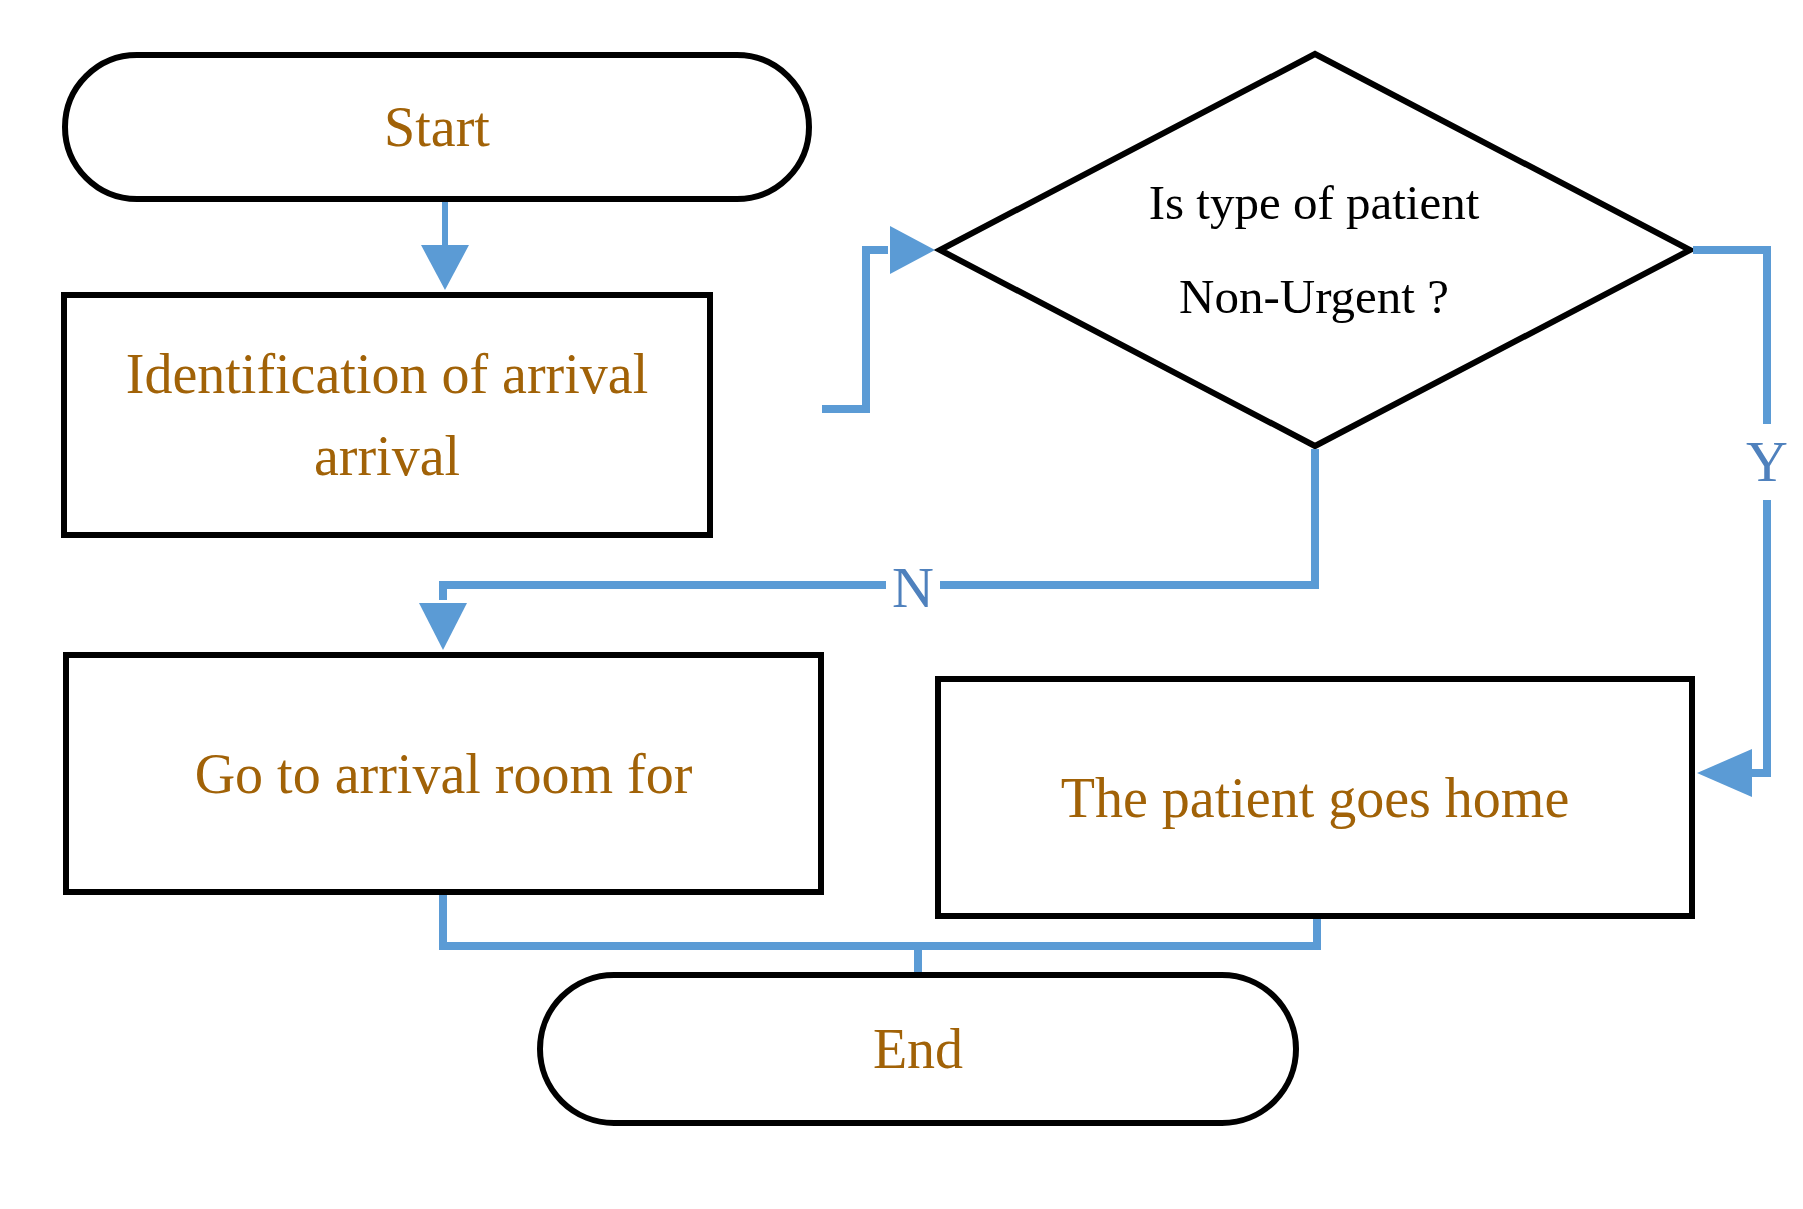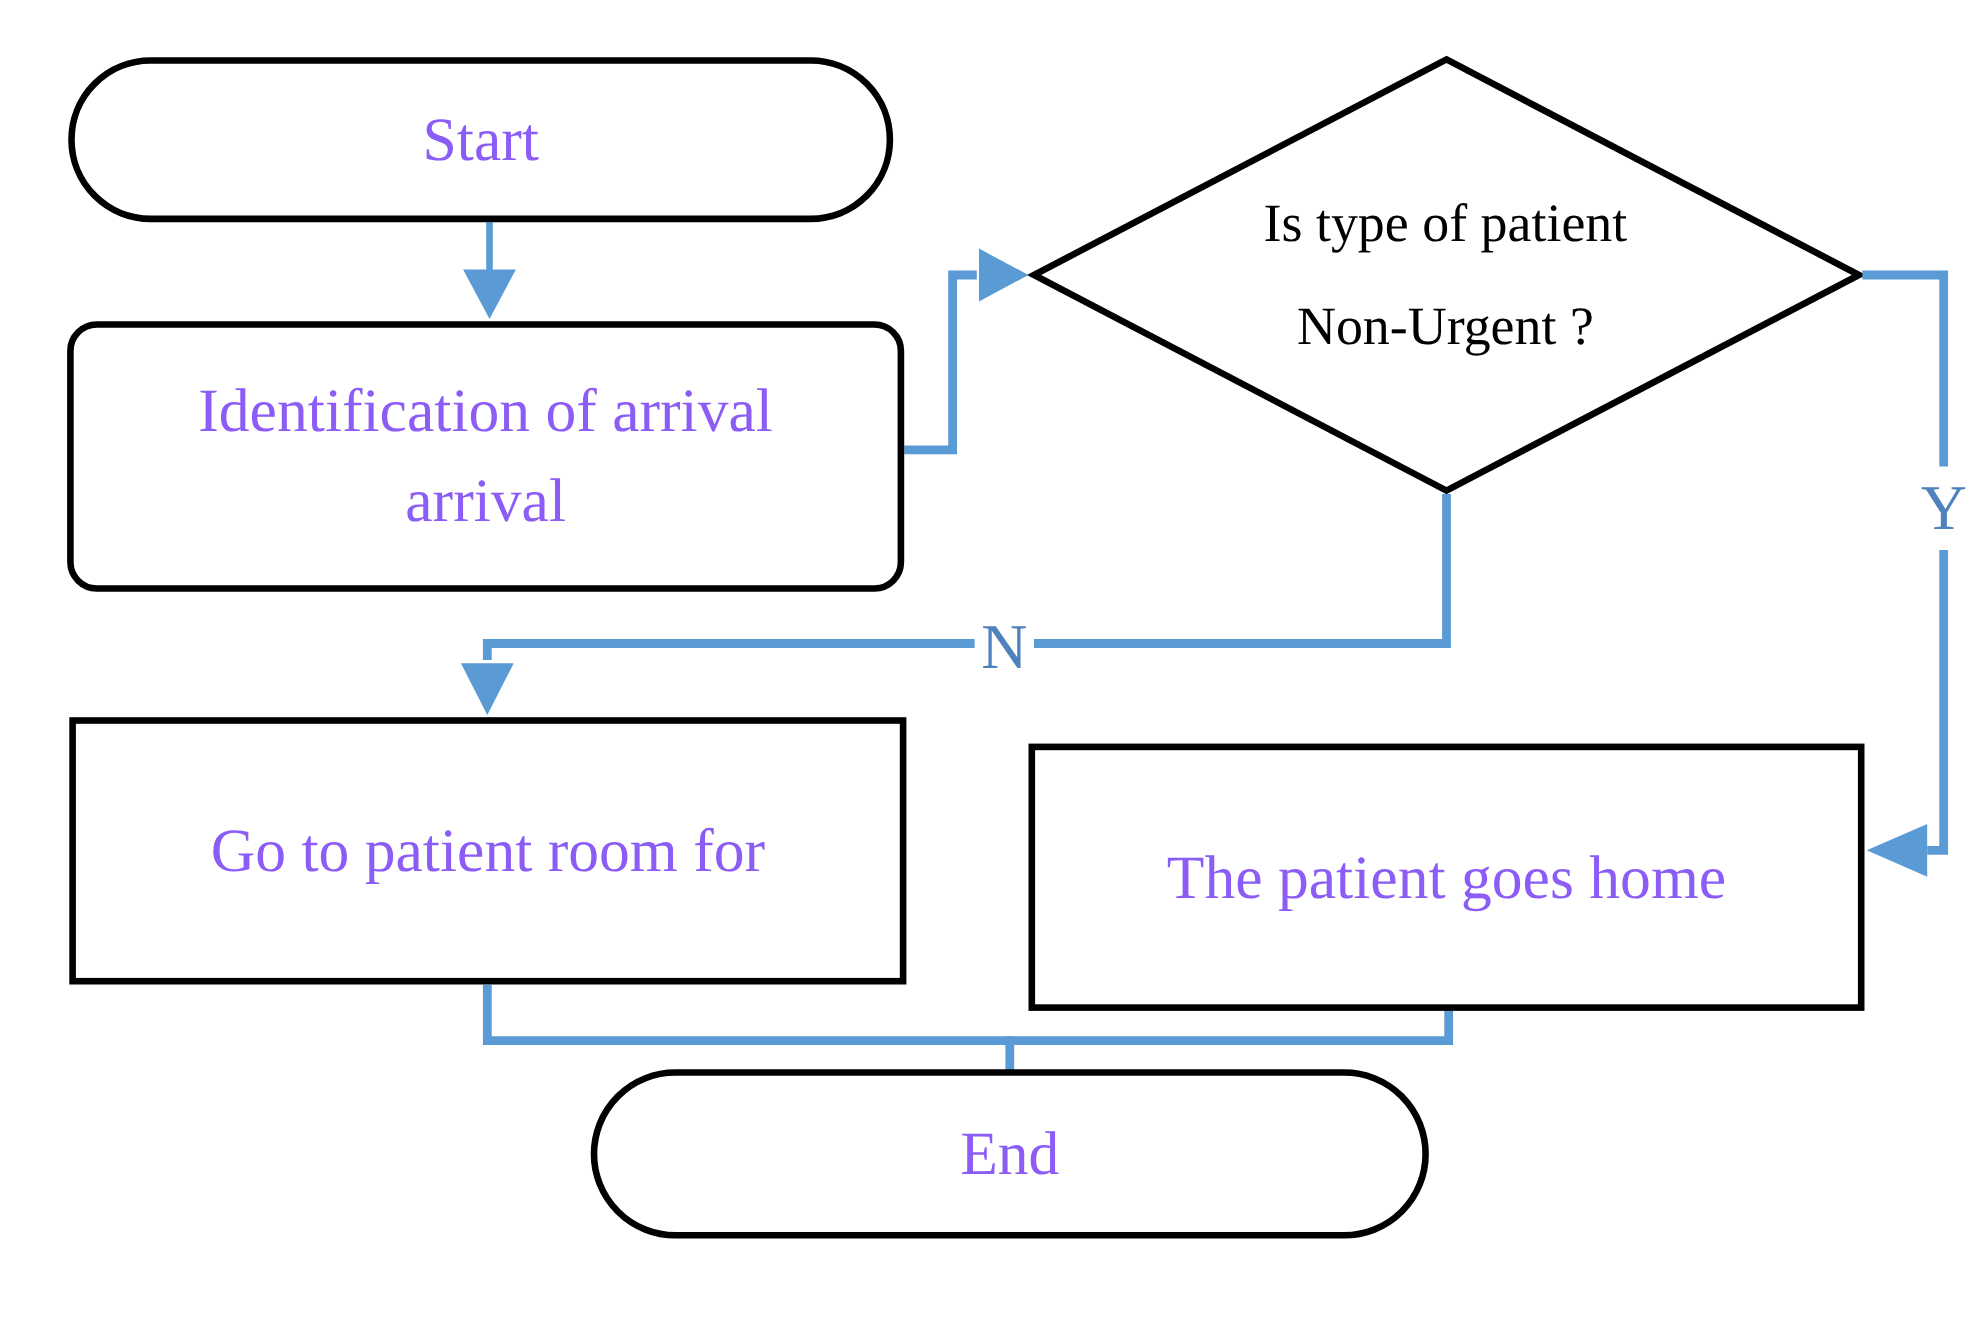--- a/index.html
+++ b/index.html
@@ -14,26 +14,26 @@
     position:absolute;
     box-sizing:border-box;
     border:6px solid #000000;
     background:#ffffff;
     display:flex;
     flex-direction:column;
     align-items:center;
     justify-content:center;
     text-align:center;
     font-size:56px;
-    color:#8b5cf6;
+    color:#a16207;
     line-height:82px;
   }
   .terminator{border-radius:82px;}
   #node-start   {left:62px;  top:52px;  width:750px; height:150px;}
-  #node-identify{left:61px;  top:292px; width:761px; height:246px;border-radius:27px;}
+  #node-identify{left:61px;  top:292px; width:652px; height:246px;}
   #node-waiting {left:63px;  top:652px; width:761px; height:243px;}
   #node-home    {left:935px; top:652px; width:760px; height:243px;margin-top:24px;}
   #node-end     {left:537px; top:972px;width:762px; height:154px;}
   #decision-text{
     position:absolute;
     left:935px; top:51px; width:758px; height:398px;
     display:flex; flex-direction:column;
     align-items:center; justify-content:center;
     text-align:center;
     font-size:49px; line-height:94px; color:#000000;
@@ -97,21 +97,21 @@
     <span>Identification of arrival</span>
     <span>arrival</span>
   </div>
 
   <div id="decision-text">
     <span>Is type of patient</span>
     <span>Non-Urgent ?</span>
   </div>
 
   <div class="node" id="node-waiting">
-    <span>Go to patient room for</span>
+    <span>Go to arrival room for</span>
   </div>
 
   <div class="node" id="node-home">
     <span>The patient goes home</span>
   </div>
 
   <div class="node terminator" id="node-end">
     <span>End</span>
   </div>
 

